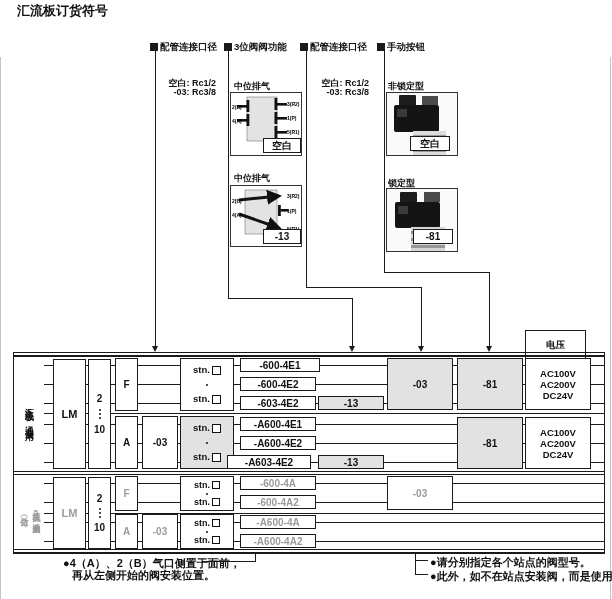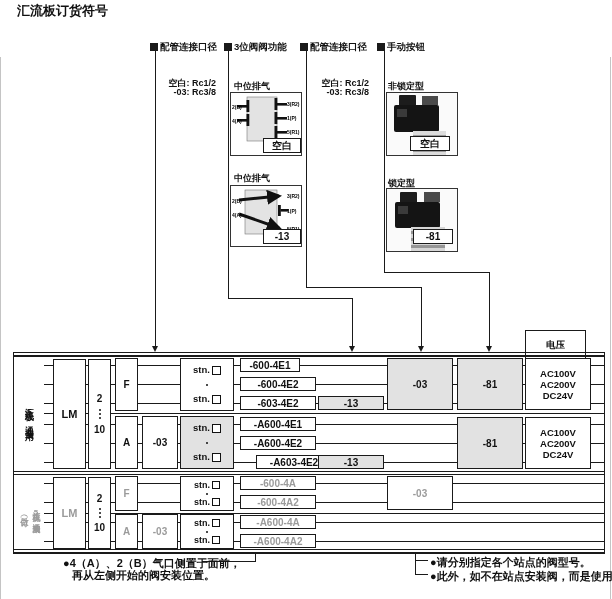--- a/index.html
+++ b/index.html
@@ -208,26 +208,26 @@
         <span>stn.</span>
         <span class="chk"></span>
       </span>
     <span class="dot"></span>
     <span class="stnline">
         <span>stn.</span>
         <span class="chk"></span>
       </span>
   </div>
 
-  <div class="box" style="left:240px;top:358px;width:60px;height:14px;">-600-4E1</div>
+  <div class="box" style="left:240px;top:358px;width:80px;height:14px;">-600-4E1</div>
   <div class="box" style="left:240px;top:377px;width:76px;height:14px;">-600-4E2</div>
   <div class="box" style="left:240px;top:396px;width:76px;height:14px;">-603-4E2</div>
   <div class="box" style="left:240px;top:417px;width:76px;height:14px;">-A600-4E1</div>
   <div class="box" style="left:240px;top:436px;width:76px;height:14px;">-A600-4E2</div>
-  <div class="box" style="left:256px;top:455px;width:76px;height:14px;">-A603-4E2</div>
+  <div class="box" style="left:227px;top:455px;width:84px;height:14px;">-A603-4E2</div>
 
   <div class="box grayfill" style="left:318px;top:396px;width:66px;height:14px;">-13</div>
   <div class="box grayfill" style="left:318px;top:455px;width:66px;height:14px;">-13</div>
 
   <div class="box grayfill" style="left:387px;top:358px;width:66px;height:52px;">-03</div>
   <div class="box grayfill" style="left:457px;top:358px;width:66px;height:52px;">-81</div>
   <div class="box grayfill" style="left:457px;top:417px;width:66px;height:52px;">-81</div>
 
   <div class="box" style="left:525px;top:358px;width:66px;height:52px;flex-direction:column;font-size:9.5px;line-height:11px;">
     <span>AC100V</span>

